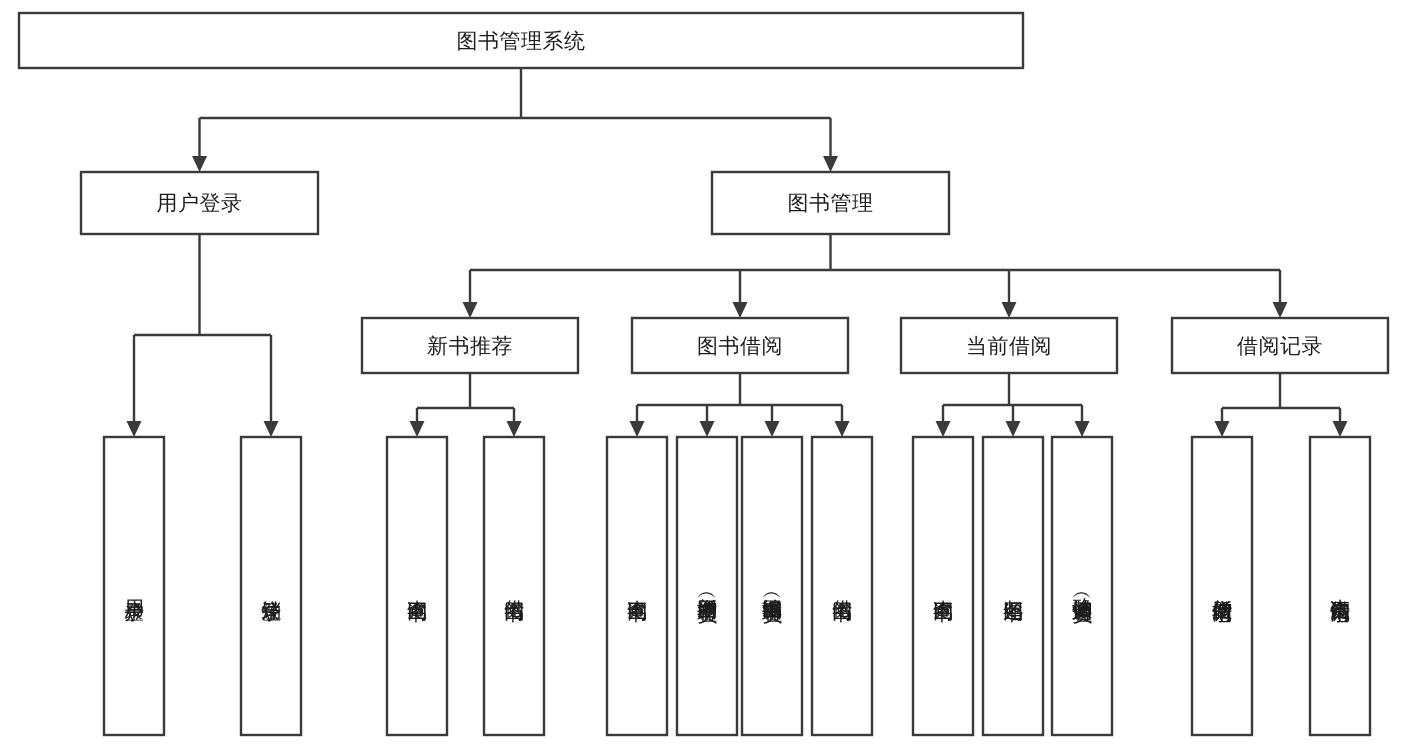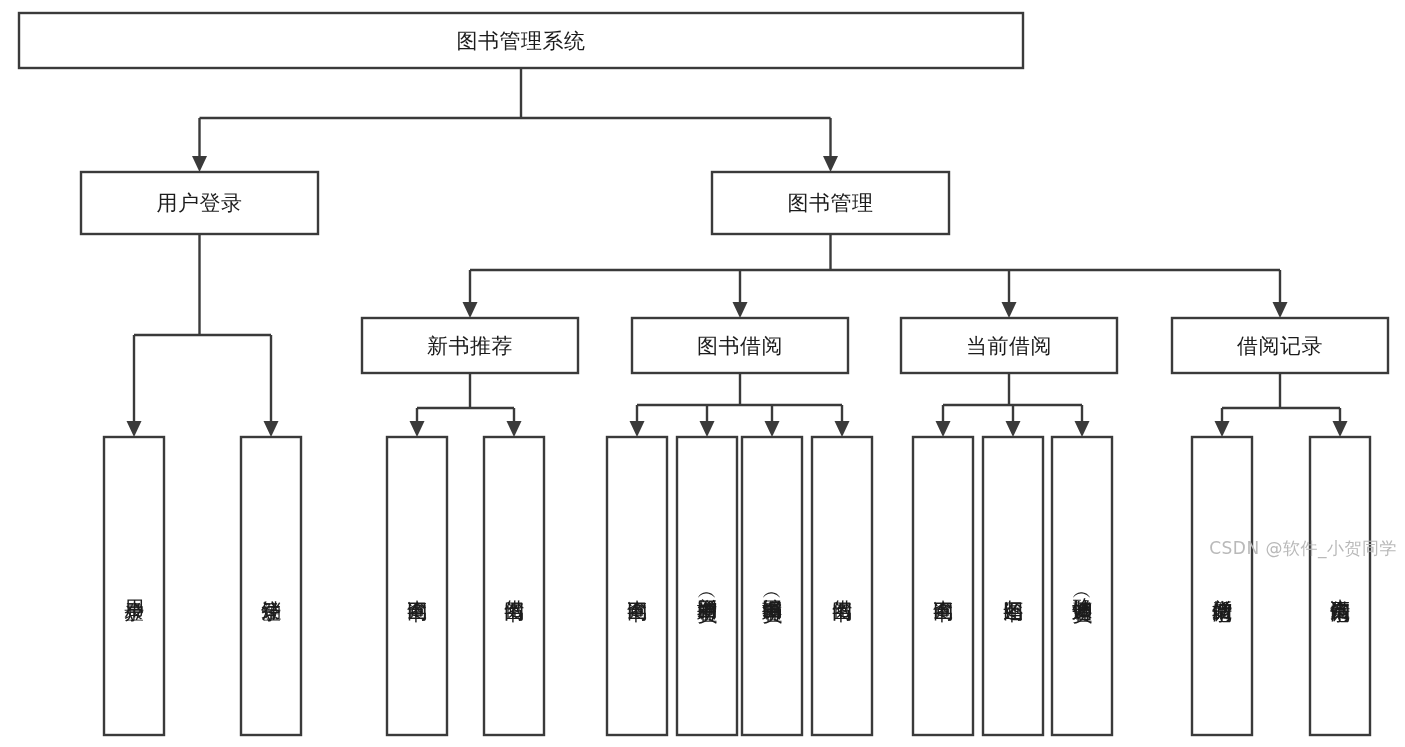--- a/index.html
+++ b/index.html
@@ -208,14 +208,13 @@
         <span style="padding-top: 0px;">确认归还（管理员）</span>
       </div>
       <div class="leaf-label-wrap leaf-label" style="left: 1192px; top: 437px; width: 60px; height: 298px; color: rgb(28, 28, 28); justify-content: center; align-items: center;">
         <span style="padding-top: 0px;">新增借阅记录</span>
       </div>
       <div class="leaf-label-wrap leaf-label" style="left: 1310px; top: 437px; width: 60px; height: 298px; color: rgb(28, 28, 28); justify-content: center; align-items: center;">
         <span style="padding-top: 0px;">查询借阅记录</span>
       </div>
     </div>
 
-  <div class="watermark">CSDN @软件_小贺同学</div>
 </div>
 
 </body></html>

